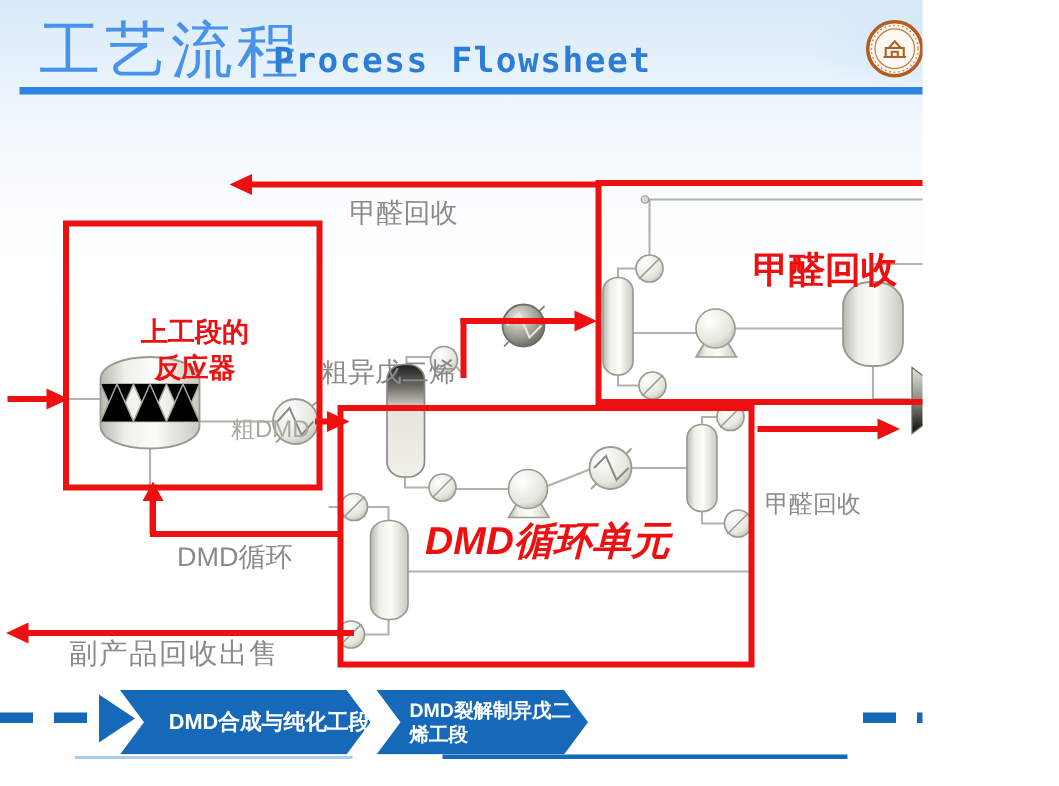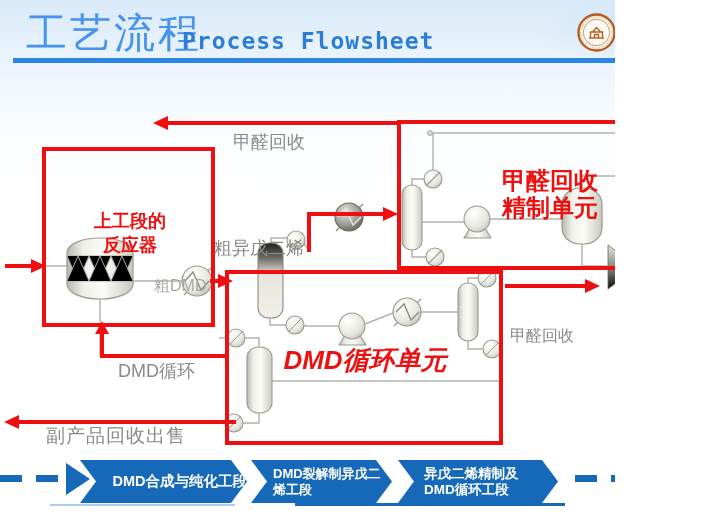--- a/index.html
+++ b/index.html
@@ -264,21 +264,20 @@
 
   <div class="abs rline" style="left:676px;top:270px;width:4px;height:150px;"></div>
   <div class="abs arr arr-d" style="left:671px;top:418px;"></div>
 
   <div class="abs boxlabel" style="left:60px;top:209px;width:140px;font-size:18px;line-height:24px;">
     <span>上工段的</span><br>
     <span>反应器</span>
   </div>
   <div class="abs boxlabel" style="left:480px;top:167px;width:140px;font-size:24px;line-height:27px;">
     <span>甲醛回收</span><br>
-    <span>精制单元</span>
   </div>
   <div class="abs boxlabel" style="left:255px;top:343px;width:220px;font-size:26px;font-style:italic;">DMD循环单元</div>
 
   <div class="abs slabel" style="left:233px;top:100px;font-size:18px;">甲醛回收</div>
   <div class="abs slabel" style="left:214px;top:206px;font-size:18px;text-align:right;">粗异戊二烯</div>
   <div class="abs slabel" style="left:154px;top:246px;font-size:16px;color:#a8a8a2;z-index:2;">粗DMD</div>
   <div class="abs slabel" style="left:118px;top:329px;font-size:18px;">DMD循环</div>
   <div class="abs slabel" style="left:46px;top:393px;font-size:19px;letter-spacing:1px;">副产品回收出售</div>
   <div class="abs slabel" style="left:510px;top:296px;font-size:16px;">甲醛回收</div>
   <div class="abs slabel vtext" style="left:641px;top:287px;height:140px;font-size:16px;color:#7a7a7a;">异戊二烯产品</div>
@@ -286,22 +285,18 @@
   <div class="abs dash" style="left:0;width:64px;"></div>
   <div class="abs" style="left:66px;top:463px;width:0;height:0;border-top:16px solid transparent;border-bottom:16px solid transparent;border-left:24px solid #1668b8;z-index:5;"></div>
 
   <div class="abs chev" style="left:80px;width:167px;align-items:flex-end;font-size:14.5px;">
     <span class="l1" style="padding-left:8px;">DMD合成与纯化工段</span>
   </div>
   <div class="abs chev" style="left:251px;width:141px;font-size:13px;line-height:16px;padding-left:22px;box-sizing:border-box;">
     <span class="l1">DMD裂解制异戊二</span>
     <span class="l1">烯工段</span>
   </div>
-  <div class="abs chev" style="left:398px;width:160px;font-size:13.5px;line-height:16px;padding-left:26px;box-sizing:border-box;">
-    <span class="l1">异戊二烯精制及</span>
-    <span class="l1">DMD循环工段</span>
-  </div>
 
   <div class="abs dash" style="left:575px;width:131px;"></div>
   <div class="abs underbar" style="left:50px;top:504px;width:185px;height:2px;background:#aacdee;"></div>
   <div class="abs underbar" style="left:295px;top:503px;width:270px;height:3px;background:#1668b8;"></div>
 
 </div>
 
 </body></html>

